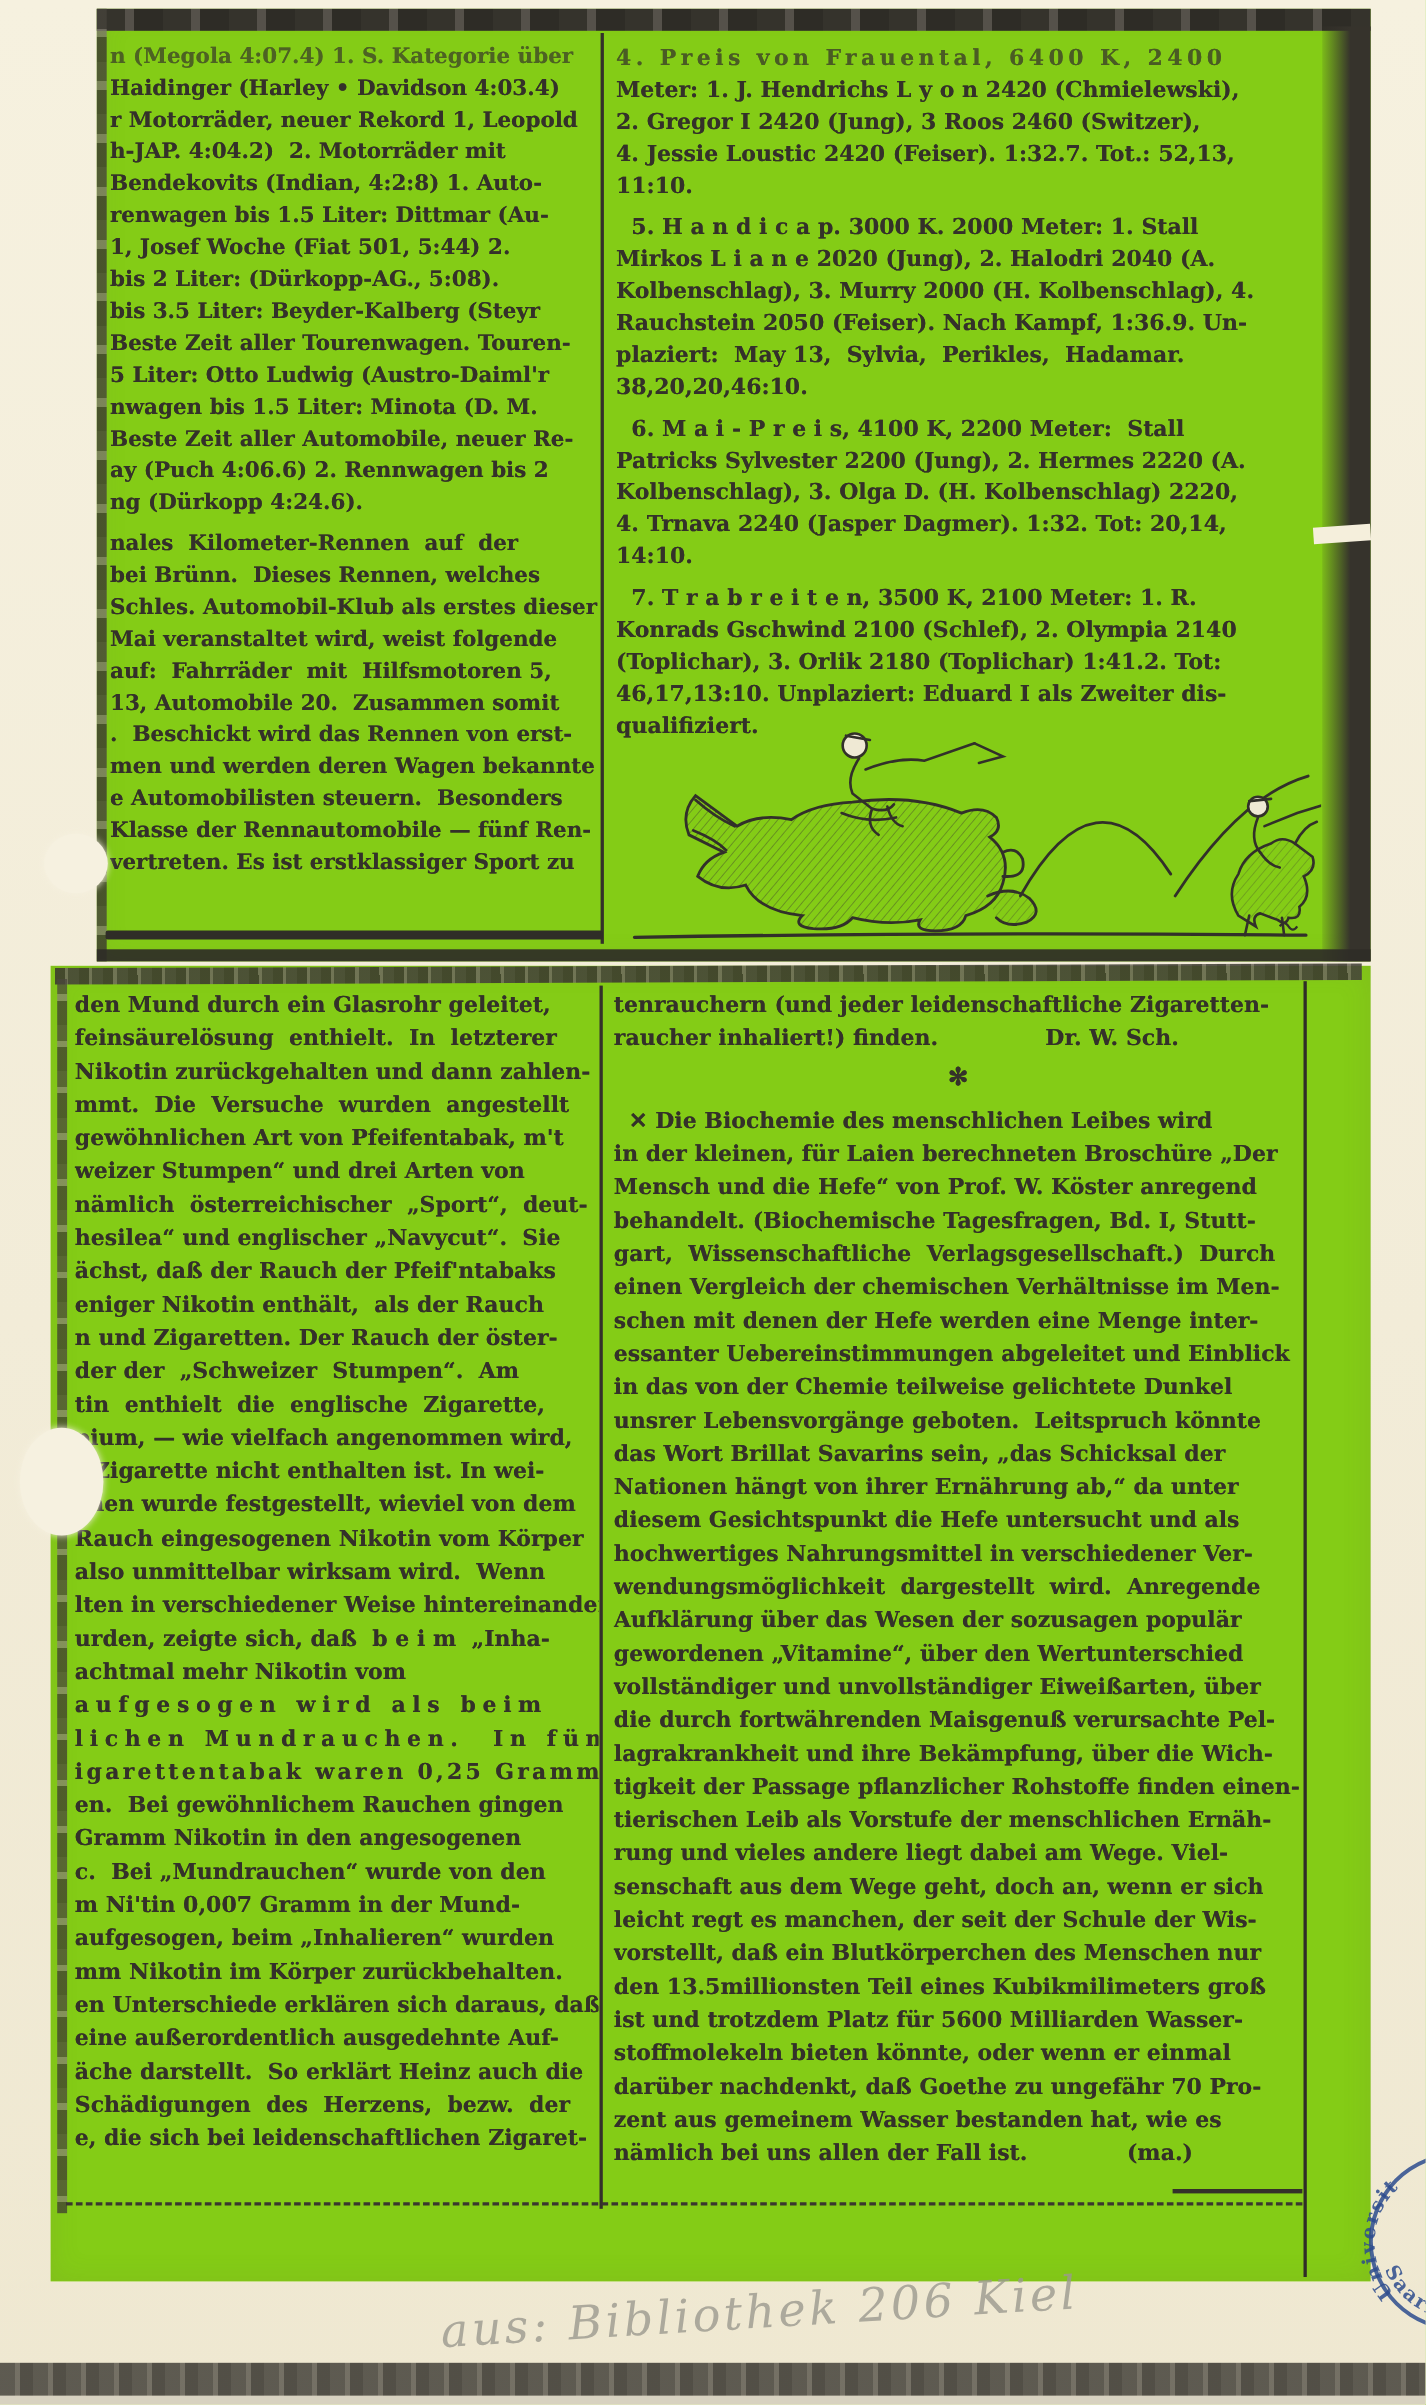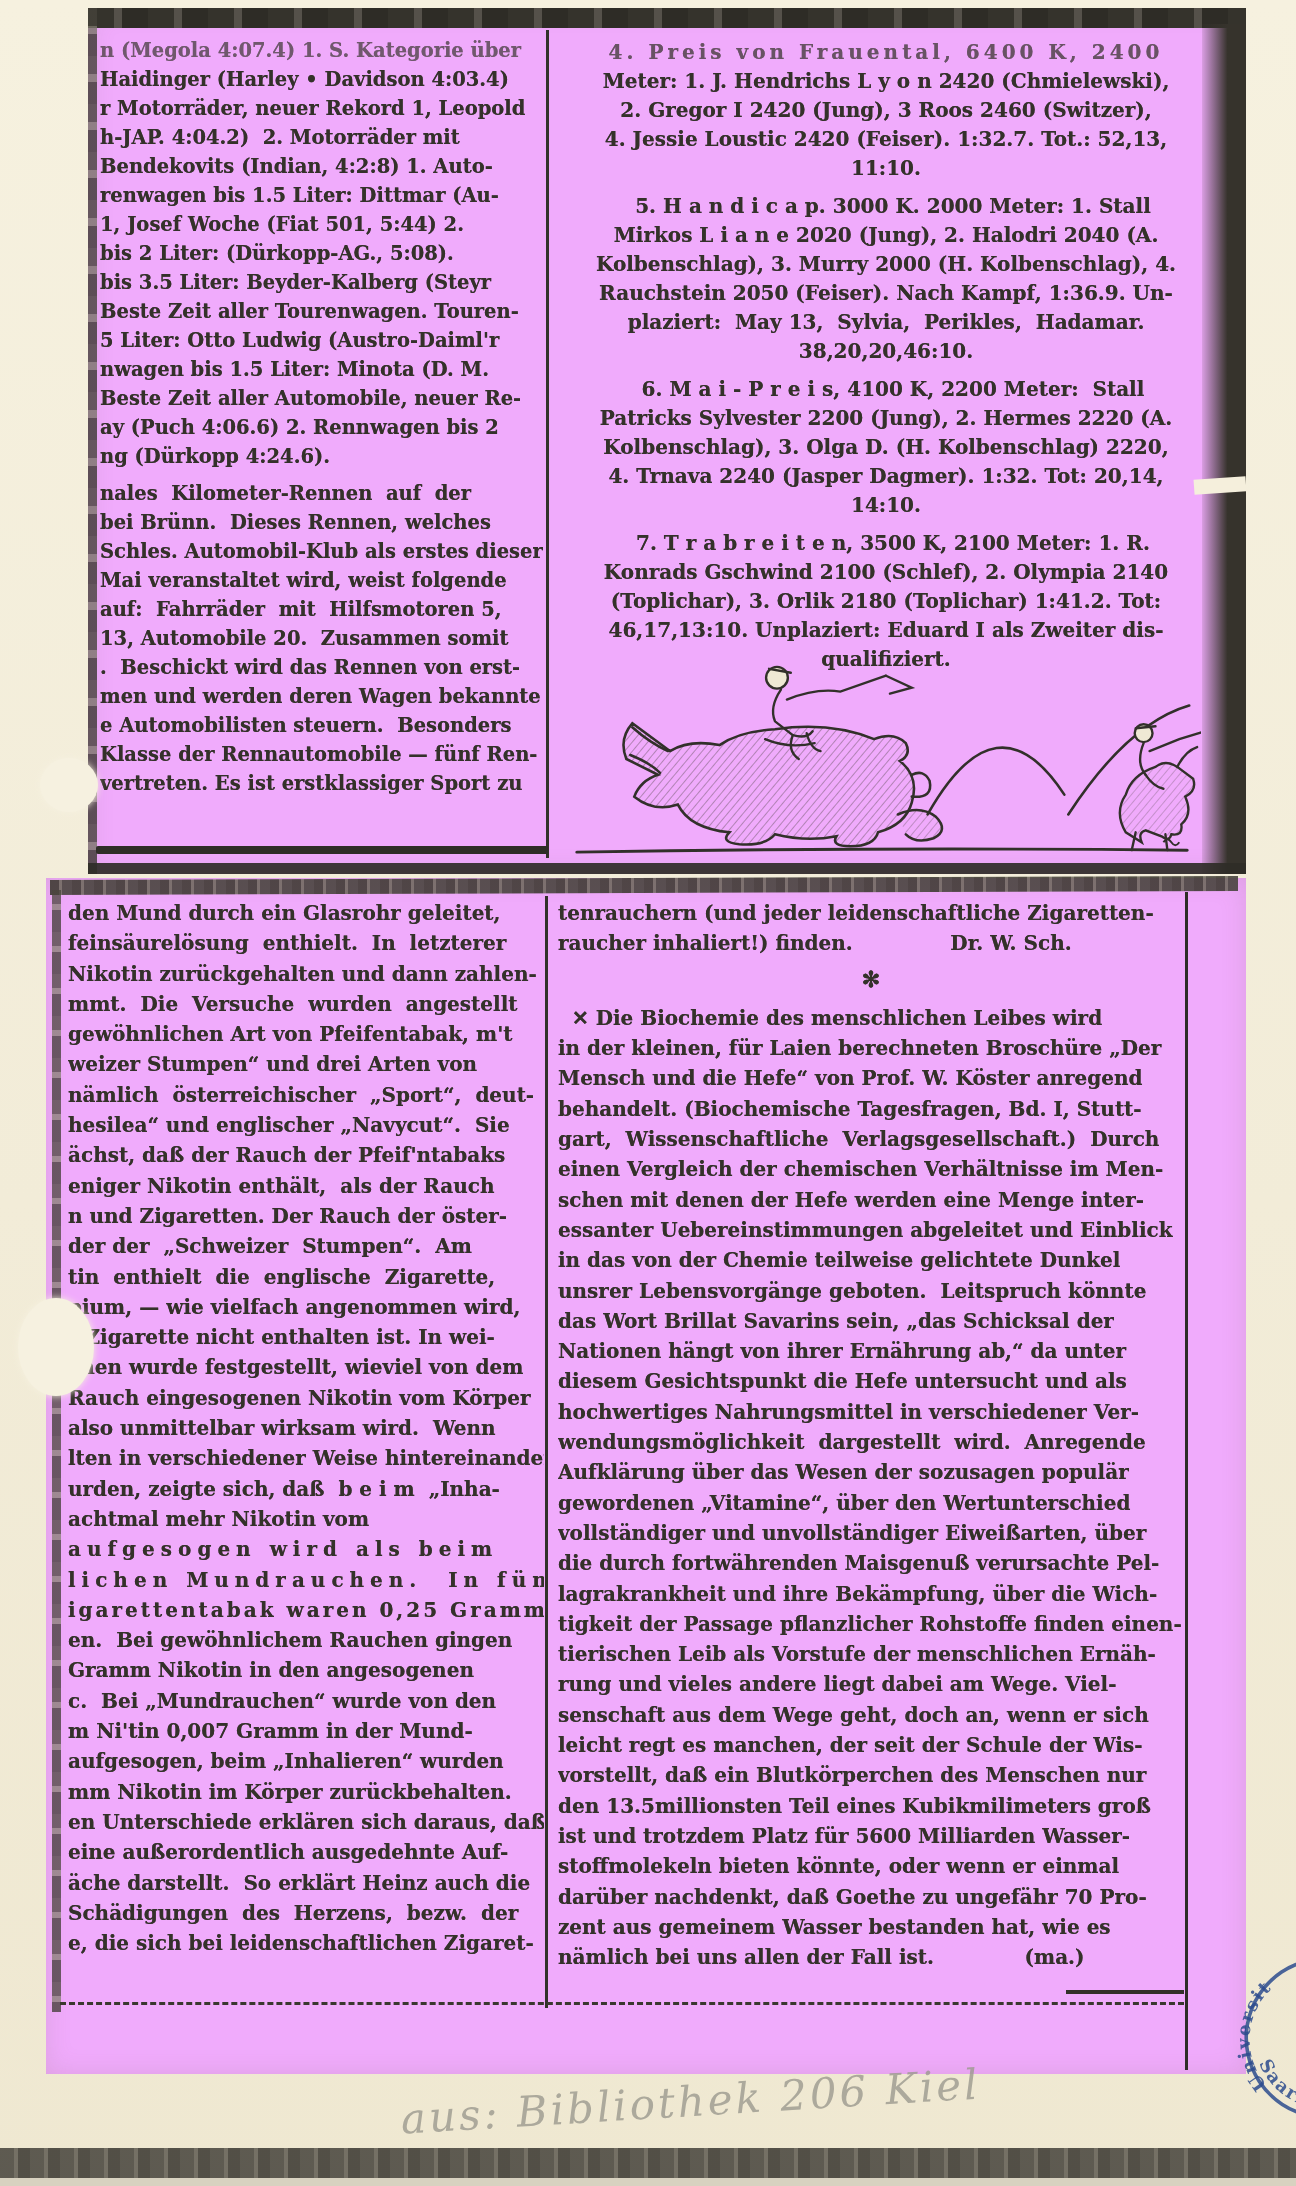--- a/index.html
+++ b/index.html
@@ -1,39 +1,39 @@
 <!DOCTYPE html>
 <html><head>
 <meta charset="utf-8">
 <style>
   html,body{margin:0;padding:0;}
   body{
     width:1296px;height:2186px;position:relative;overflow:hidden;
     background:linear-gradient(180deg,#f6f1df,#f2ecd8 55%,#efe8d1);
     font-family:"DejaVu Serif","Liberation Serif",serif;
   }
-  .clip{position:absolute;background:#f0abfc;}
+  .clip{position:absolute;background:#84cc16;}
   #topClip{left:88px;top:8px;width:1158px;height:866px;box-shadow:inset 0 0 26px rgba(110,100,70,.18);}
   #botClip{left:46px;top:878px;width:1200px;height:1196px;box-shadow:inset 0 0 26px rgba(110,100,70,.15);}
   .bandTop{position:absolute;left:0;top:0;right:0;height:20px;
     background:repeating-linear-gradient(90deg,#35332c 0 26px,#55514a 26px 34px,#2e2c26 34px 60px);}
   .bandLeft{position:absolute;left:0;top:0;bottom:0;width:9px;opacity:.8;
     background:repeating-linear-gradient(180deg,#45423a 0 18px,#7a756a 18px 26px,#3a3730 26px 48px);}
   .bandBottom{position:absolute;left:0;right:0;bottom:0;height:11px;background:#2f2d27;opacity:.92;}
   #tornRight{position:absolute;right:0;top:16px;width:44px;bottom:0;
     background:linear-gradient(90deg,rgba(60,56,48,.12),#36332c 58%);}
   #tornNotch{position:absolute;right:0;top:470px;width:52px;height:15px;background:#f5efdc;transform:rotate(-4deg);}
   #topDivider{position:absolute;left:458px;top:22px;bottom:16px;width:3px;background:#33312a;}
   #tlRule{position:absolute;left:8px;top:838px;width:452px;height:8px;background:#2f2d27;border-radius:2px;}
 
   .col{position:absolute;overflow:hidden;color:#34312a;font-weight:bold;
        text-shadow:0 0 .5px rgba(45,42,34,.7);}
   .line{white-space:pre;}
   #tlCol{left:12px;top:28px;width:448px;height:804px;font-size:19.5px;line-height:29px;}
-  #trCol{left:472px;top:30px;width:652px;height:646px;font-size:20px;line-height:29px;text-align:center;}
+  #trCol{left:472px;top:30px;width:652px;height:646px;font-size:20px;line-height:29px;}
   #tlCol .line:nth-child(1){opacity:.68;}
   #tlCol .line:nth-child(16){margin-top:8px;}
   #trCol .line:nth-child(1){letter-spacing:4px;opacity:.72;}
   #trCol .line:nth-child(6),#trCol .line:nth-child(12),#trCol .line:nth-child(17){margin-top:9px;}
 
   #cartoon{position:absolute;left:477px;top:640px;width:636px;height:218px;}
 
   #botBandTop{position:absolute;left:4px;top:0;right:8px;height:15px;opacity:.88;transform:rotate(-.2deg);
     background:repeating-linear-gradient(90deg,#3b382f 0 9px,#6e695d 9px 12px,#45423a 12px 22px);}
   #botTornLeft{position:absolute;left:6px;top:12px;width:9px;bottom:62px;opacity:.75;

